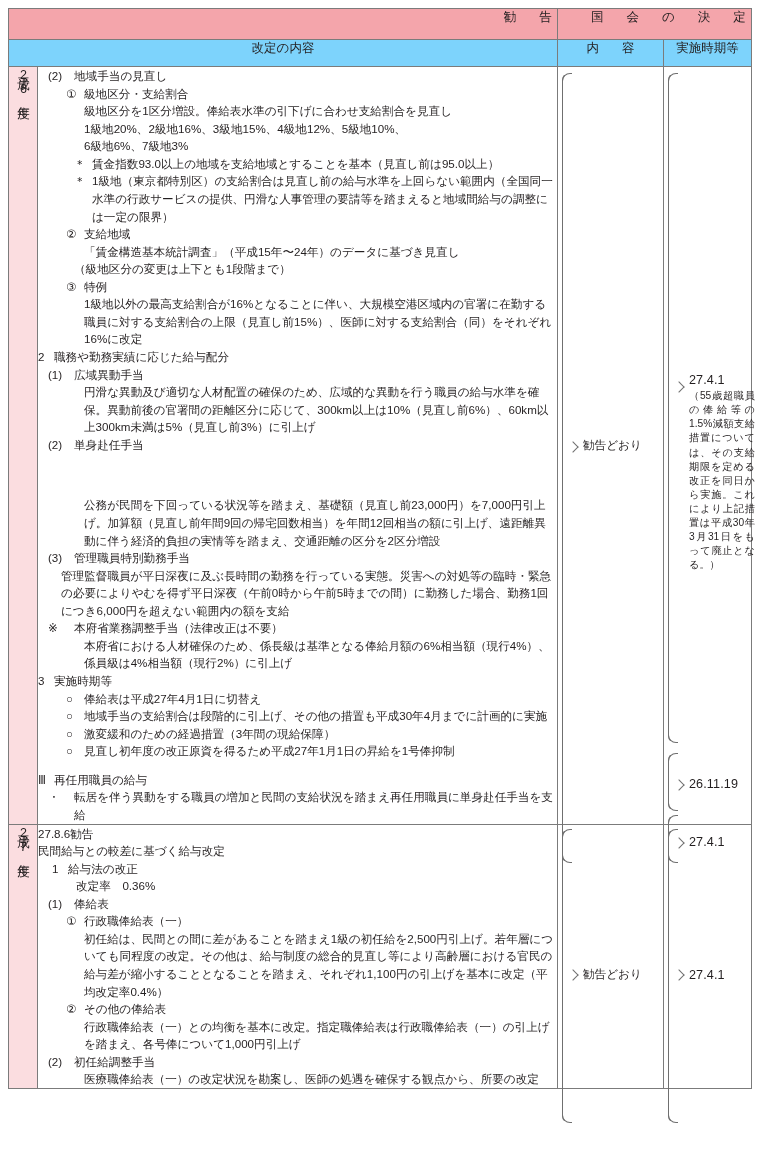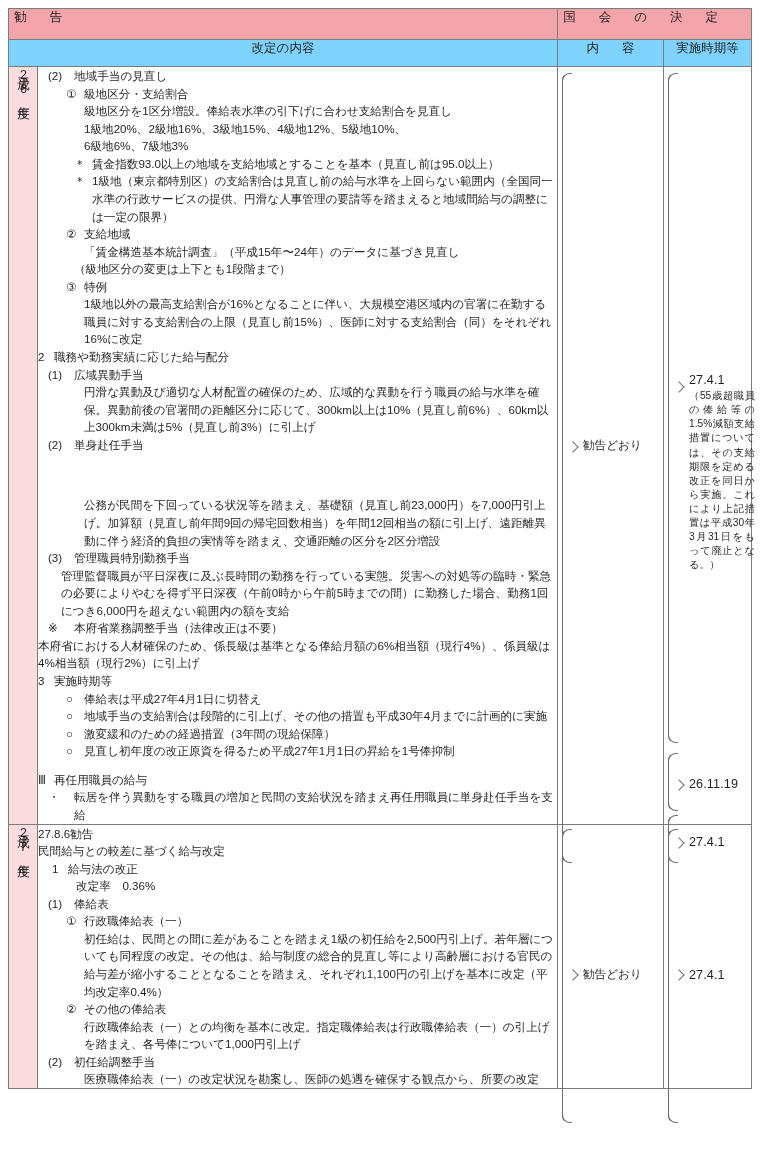--- a/index.html
+++ b/index.html
@@ -21,21 +21,21 @@
     border:1px solid #7b7b7b;
     padding:0;
     vertical-align:top;
     font-weight:normal;
   }
 
   
   th.h1{
     background:#f4a5ab;
     height:30px;
-    text-align:left;
+    text-align:right;
     vertical-align:middle;
     font-size:12.5px;
     letter-spacing:.42em;
     text-indent:.42em;
     color:#231f20;
   }
   th.h2{
     background:#7dd3fc;
     height:26px;
     text-align:center;
@@ -214,21 +214,21 @@
                 <span class="mk" style="width: 26px;">(3)</span>
                 <span class="tx">管理職員特別勤務手当</span>
               </div>
               <div class="hang" style="margin-left: 23px;">
                 <span class="tx">管理監督職員が平日深夜に及ぶ長時間の勤務を行っている実態。災害への対処等の臨時・緊急の必要によりやむを得ず平日深夜（午前0時から午前5時までの間）に勤務した場合、勤務1回につき6,000円を超えない範囲内の額を支給</span>
               </div>
               <div class="hang" style="margin-left: 10px;">
                 <span class="mk" style="width: 26px;">※</span>
                 <span class="tx">本府省業務調整手当（法律改正は不要）</span>
               </div>
-              <div class="hang" style="">
+              <div class="hang" style="margin-left: 46px;">
                 <span class="tx">本府省における人材確保のため、係長級は基準となる俸給月額の6%相当額（現行4%）、係員級は4%相当額（現行2%）に引上げ</span>
               </div>
               <div class="hang" style="margin-left: 0px;">
                 <span class="mk" style="width: 16px;">3</span>
                 <span class="tx">実施時期等</span>
               </div>
               <div class="hang" style="margin-left: 28px;">
                 <span class="mk" style="width: 18px;">○</span>
                 <span class="tx">俸給表は平成27年4月1日に切替え</span>
               </div>

